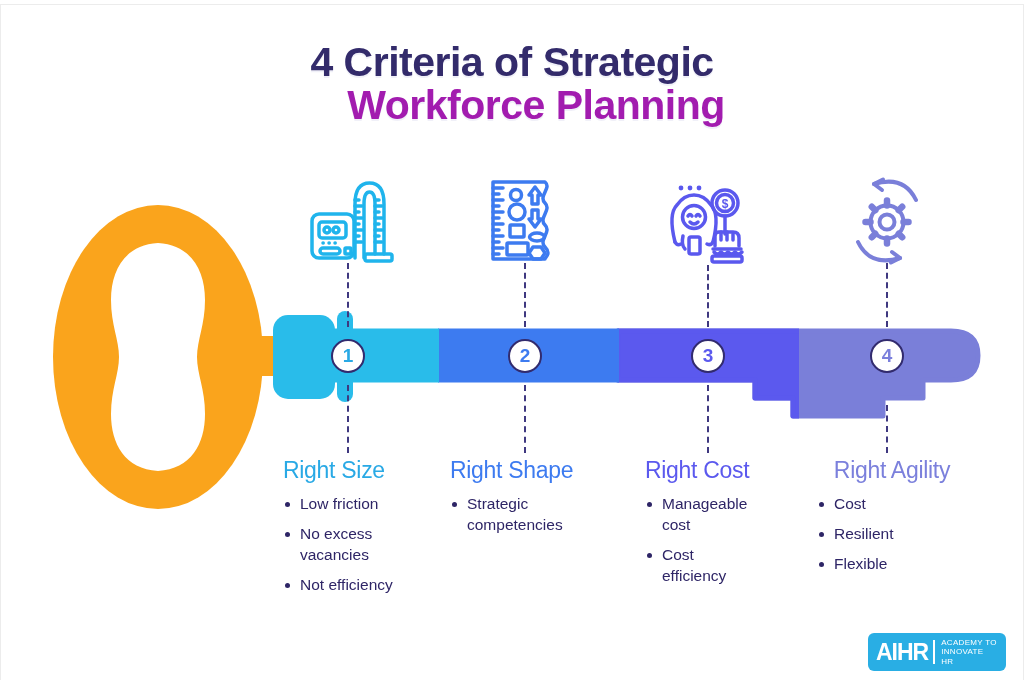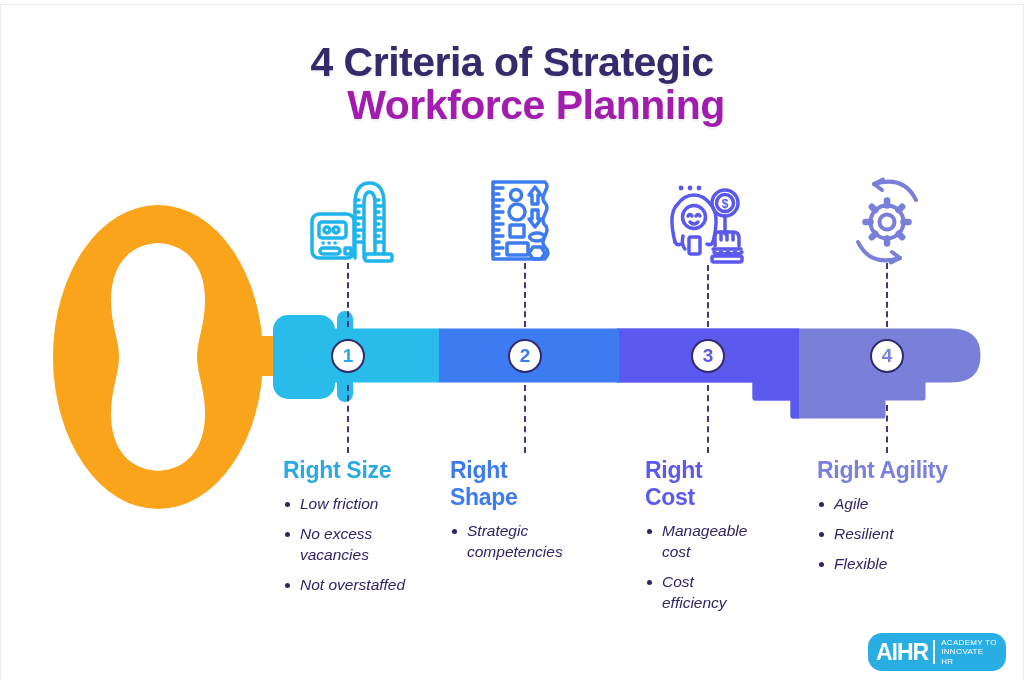--- a/index.html
+++ b/index.html
@@ -19,34 +19,34 @@
   .dash{position:absolute;width:0;border-left:2px dashed #3F3880;}
 
   
   .numcircle{position:absolute;width:34px;height:34px;border-radius:50%;
     background:#fff;border:2.5px solid #322B6E;box-sizing:border-box;
     display:flex;align-items:center;justify-content:center;
     font-weight:bold;font-size:19px;}
 
   
   .col{position:absolute;top:452px;}
-  .col h3{margin:0 0 10px 0;font-size:23px;font-weight:bold;letter-spacing:-0.3px;}
+  .col h3{margin:0 0 10px 0;font-size:23px;font-weight:normal;letter-spacing:-0.3px;}
   .col ul{list-style:none;margin:0;padding:0;}
-  .col li{display:flex;margin-bottom:9px;color:#2E2566;font-style:italic;
+  .col li{display:flex;margin-bottom:9px;color:#2E2566;
     font-size:15.5px;line-height:1.35;}
   .col li .dot{flex:0 0 auto;width:5px;height:5px;border-radius:50%;
     background:#2E2566;margin:8px 10px 0 2px;}
   .c1{color:#29A9E5;} .c2{color:#3D7BF0;} .c3{color:#5B59EE;} .c4{color:#7B80DC;}
 
   
   .icon{position:absolute;width:90px;height:90px;}
 
   
   .logo{position:absolute;left:867px;top:628px;width:138px;height:38px;
-    background:#29AEE4;border-radius:14px;display:flex;align-items:center;
+    background:#29AEE4;border-radius:6px;display:flex;align-items:center;
     padding:0 8px;box-sizing:border-box;color:#fff;}
   .logo .brand{font-weight:bold;font-size:23px;letter-spacing:-1px;}
   .logo .div{width:2px;height:24px;background:#fff;margin:0 6px 0 5px;}
   .logo .tag{font-weight:normal;font-size:8px;line-height:1.2;letter-spacing:0.3px;}
 
   svg{display:block;}
 </style>
 </head>
 <body>
 
@@ -216,21 +216,21 @@
       <li>
           <span class="dot"></span>
           <span>Low friction</span>
         </li>
       <li>
           <span class="dot"></span>
           <span>No excess vacancies</span>
         </li>
       <li>
           <span class="dot"></span>
-          <span>Not overstaffed</span>
+          <span>Not efficiency</span>
         </li>
     </ul>
   </div>
 
   <div class="col" style="left:449px;width:125px;">
     <h3 class="c2">Right Shape</h3>
     <ul>
       <li>
           <span class="dot"></span>
           <span>Strategic competencies</span>
@@ -245,26 +245,26 @@
           <span class="dot"></span>
           <span>Manageable cost</span>
         </li>
       <li>
           <span class="dot"></span>
           <span>Cost efficiency</span>
         </li>
     </ul>
   </div>
 
-  <div class="col" style="left:816px;width:150px;">
+  <div class="col" style="left:816px;width:150px;text-align:center;">
     <h3 class="c4">Right Agility</h3>
     <ul>
       <li>
           <span class="dot"></span>
-          <span>Agile</span>
+          <span>Cost</span>
         </li>
       <li>
           <span class="dot"></span>
           <span>Resilient</span>
         </li>
       <li>
           <span class="dot"></span>
           <span>Flexible</span>
         </li>
     </ul>

